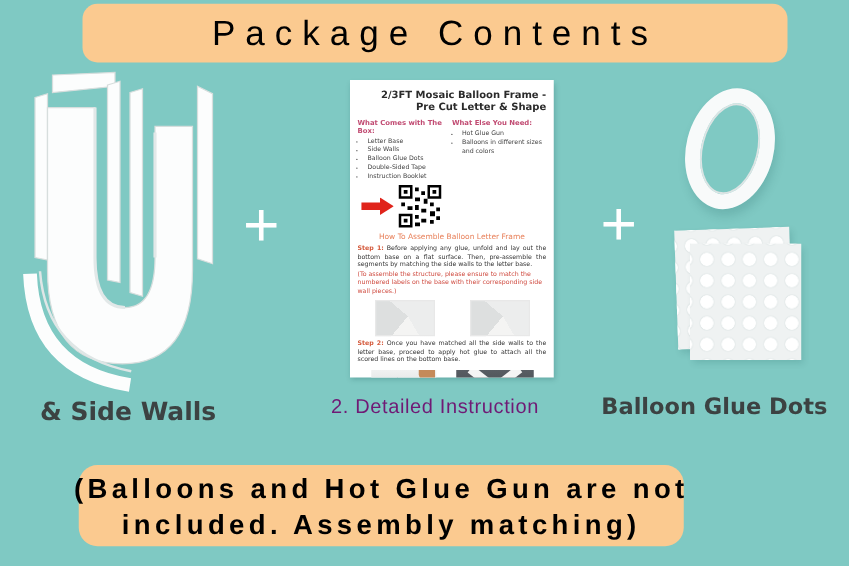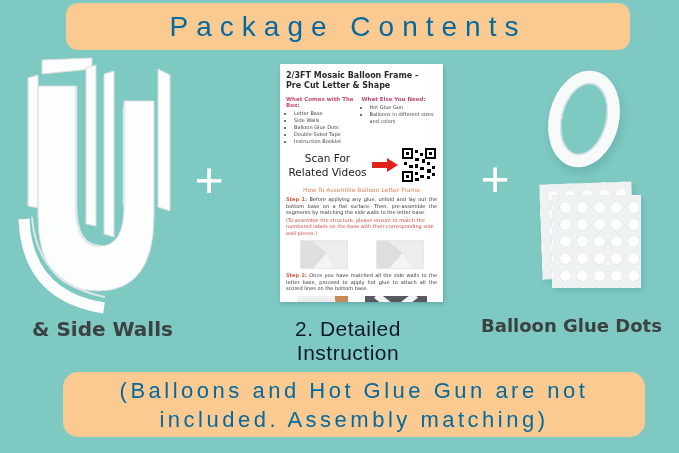--- a/index.html
+++ b/index.html
@@ -1,46 +1,46 @@
 <!DOCTYPE html>
 <html><head>
 <meta charset="utf-8">
 <style>
   html,body{margin:0;padding:0;background:#7fc9c3;}
   #canvas{position:relative;width:679px;height:453px;background:#7fc9c3;overflow:hidden;
           font-family:"Liberation Sans",sans-serif;}
 
   
   .banner{position:absolute;background:#fbca90;display:flex;flex-direction:column;
-          align-items:center;justify-content:center;color:#0369a1;}
+          align-items:center;justify-content:center;color:#000000;}
   #top-banner{left:66px;top:3px;width:564px;height:47px;border-radius:12px;}
   #top-banner .t{font-size:28px;letter-spacing:8px;white-space:nowrap;}
-  #bottom-banner{left:63px;top:372px;width:582px;height:65px;border-radius:15px;}
+  #bottom-banner{left:63px;top:372px;width:484px;height:65px;border-radius:15px;font-weight:bold;}
   #bottom-banner .t{font-size:22px;letter-spacing:3.5px;line-height:29px;white-space:nowrap;}
 
   
   .plus{position:absolute;width:36px;height:48px;color:#ffffff;font-size:50px;
         line-height:44px;text-align:center;font-family:"Liberation Sans",sans-serif;}
 
   
   .item-label{position:absolute;text-align:center;color:#3c4242;
               font-family:"DejaVu Sans",sans-serif;font-weight:bold;}
   #label-1{left:0;top:316px;width:205px;font-size:20px;line-height:26px;}
   #label-2{left:248px;top:317px;width:200px;font-family:"Liberation Sans",sans-serif;
-           font-weight:normal;color:#0f172a;font-size:21px;letter-spacing:0.5px;}
+           font-weight:normal;color:#701a75;font-size:16px;letter-spacing:0.5px;}
   #label-3{left:464px;top:314px;width:215px;font-size:18px;line-height:23px;}
 
   
   #u-graphic{position:absolute;left:12px;top:56px;}
 
   
   #sheet{position:absolute;left:280px;top:64px;width:163px;height:238px;background:#ffffff;
          box-shadow:1px 2px 4px rgba(20,80,80,.25);padding:5px 6px;box-sizing:border-box;
          font-family:"DejaVu Sans",sans-serif;color:#333;overflow:hidden;}
-  #sheet .title{text-align:left;font-size:8px;font-weight:bold;color:#2b2b2b;
+  #sheet .title{text-align:right;font-size:8px;font-weight:bold;color:#2b2b2b;
                 line-height:10px;margin-top:2px;}
   #sheet .cols{display:flex;margin-top:5px;}
   #sheet .col{flex:1;}
   #sheet .col h4{font-size:5.5px;color:#c14b72;margin:0 0 2px 0;font-weight:bold;}
   #sheet ul{margin:0;padding-left:8px;font-size:5px;line-height:7px;color:#444;}
   #sheet .scanrow{display:flex;align-items:center;margin-top:2px;}
   #sheet .scantext{flex:1;text-align:center;font-size:10.5px;color:#222;line-height:14px;}
   #sheet .arrow{margin:0 3px;}
   #sheet .howto{text-align:center;font-size:6px;color:#e8805a;margin-top:3px;}
   #sheet .step{font-size:5px;line-height:6.5px;text-align:justify;margin-top:3px;color:#333;}
@@ -115,24 +115,20 @@
       </div>
       <div class="col">
         <h4>What Else You Need:</h4>
         <ul>
           <li>Hot Glue Gun</li>
           <li>Balloons in different sizes and colors</li>
         </ul>
       </div>
     </div>
     <div class="scanrow">
-      <div class="scantext">
-        <div>Scan For</div>
-        <div>Related Videos</div>
-      </div>
       <svg class="arrow" width="26" height="14">
         <rect x="0" y="4" width="15" height="6" fill="#e0241b"></rect>
         <polygon points="15,0 26,7 15,14" fill="#e0241b"></polygon>
       </svg>
       <svg width="36" height="36" viewBox="0 0 36 36">
         <rect width="36" height="36" fill="#fff"></rect>
         <rect x="2" y="2" width="9" height="9" fill="none" stroke="#000" stroke-width="2"></rect>
         <rect x="5" y="5" width="3" height="3" fill="#000"></rect>
         <rect x="25" y="2" width="9" height="9" fill="none" stroke="#000" stroke-width="2"></rect>
         <rect x="28" y="5" width="3" height="3" fill="#000"></rect>

